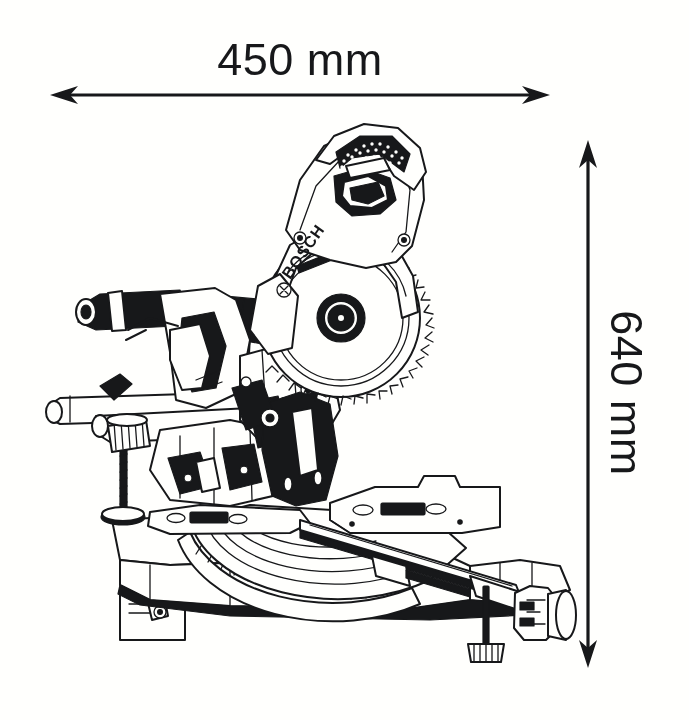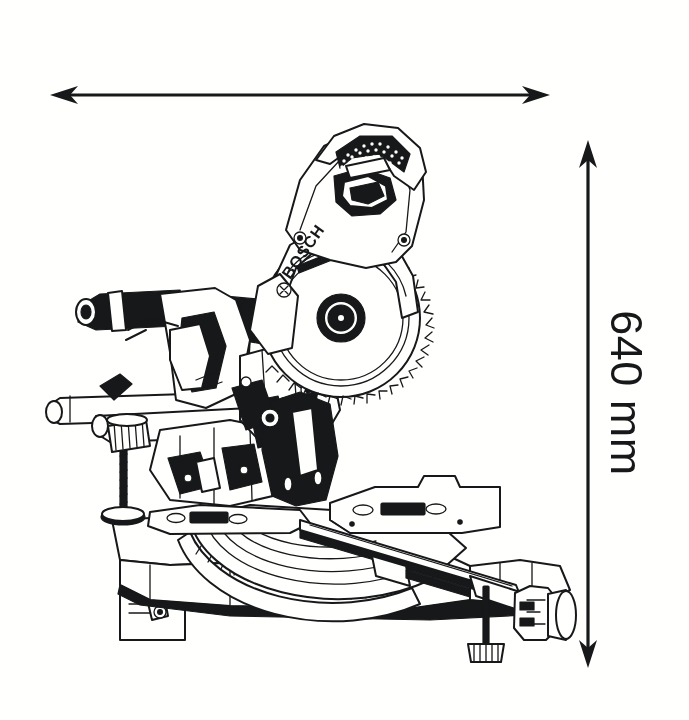--- a/index.html
+++ b/index.html
@@ -346,16 +346,17 @@
       <g>
         <circle class="fillWt" cx="270" cy="418" r="9"></circle>
         <circle class="fillK" cx="270" cy="418" r="4"></circle>
         <circle class="fillWt" cx="246" cy="382" r="5"></circle>
         <path class="lnT" d="M196 380 L216 372 M200 390 L222 382"></path>
       </g>
 
     </g>
   </svg>
 
+  <div class="dim-label" id="width-label">450 mm</div>
 
   <div class="dim-label" id="height-label">640 mm</div>
 
 </div>
 
 </body></html>

